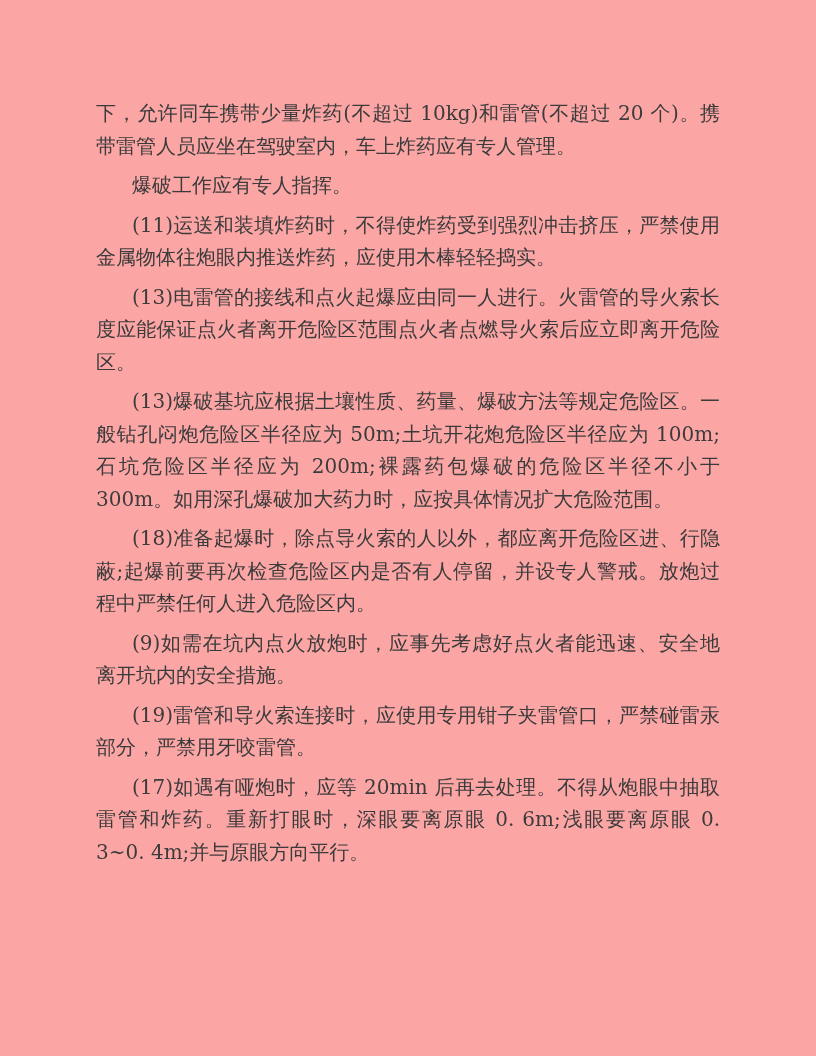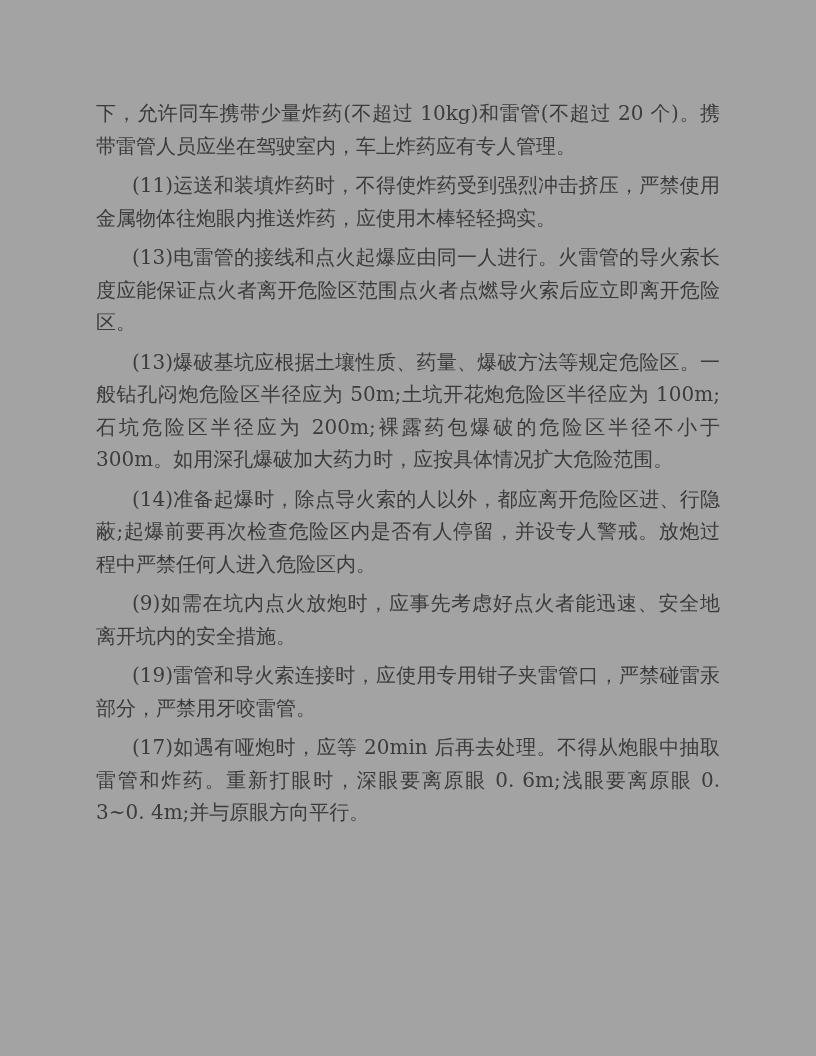--- a/index.html
+++ b/index.html
@@ -4,21 +4,21 @@
 <style>
   html, body {
     margin: 0;
     padding: 0;
     background: #ffffff;
   }
   .page {
     position: relative;
     width: 816px;
     height: 1056px;
-    background: #a3a3a3;
+    background: #fca5a5;
     box-sizing: border-box;
     padding: 97px 96px 0 96px;
     overflow: hidden;
   }
   .doc {
     font-family: "DejaVu Serif", "Liberation Serif", serif;
     font-size: 20px;
     line-height: 32.5px;
     color: #3b3b3b;
     text-align: justify;
@@ -30,21 +30,22 @@
   .para.indent {
     text-indent: 36px;
   }
 </style>
 </head>
 <body>
 
 <div class="page">
   <div class="doc">
     <p class="para">下，允许同车携带少量炸药(不超过 10kg)和雷管(不超过 20 个)。携带雷管人员应坐在驾驶室内，车上炸药应有专人管理。</p>
+    <p class="para indent">爆破工作应有专人指挥。</p>
     <p class="para indent">(11)运送和装填炸药时，不得使炸药受到强烈冲击挤压，严禁使用金属物体往炮眼内推送炸药，应使用木棒轻轻捣实。</p>
     <p class="para indent">(13)电雷管的接线和点火起爆应由同一人进行。火雷管的导火索长度应能保证点火者离开危险区范围点火者点燃导火索后应立即离开危险区。</p>
     <p class="para indent">(13)爆破基坑应根据土壤性质、药量、爆破方法等规定危险区。一般钻孔闷炮危险区半径应为 50m;土坑开花炮危险区半径应为 100m;石坑危险区半径应为 200m;裸露药包爆破的危险区半径不小于 300m。如用深孔爆破加大药力时，应按具体情况扩大危险范围。</p>
-    <p class="para indent">(14)准备起爆时，除点导火索的人以外，都应离开危险区进、行隐蔽;起爆前要再次检查危险区内是否有人停留，并设专人警戒。放炮过程中严禁任何人进入危险区内。</p>
+    <p class="para indent">(18)准备起爆时，除点导火索的人以外，都应离开危险区进、行隐蔽;起爆前要再次检查危险区内是否有人停留，并设专人警戒。放炮过程中严禁任何人进入危险区内。</p>
     <p class="para indent">(9)如需在坑内点火放炮时，应事先考虑好点火者能迅速、安全地离开坑内的安全措施。</p>
     <p class="para indent">(19)雷管和导火索连接时，应使用专用钳子夹雷管口，严禁碰雷汞部分，严禁用牙咬雷管。</p>
     <p class="para indent">(17)如遇有哑炮时，应等 20min 后再去处理。不得从炮眼中抽取雷管和炸药。重新打眼时，深眼要离原眼 0. 6m;浅眼要离原眼 0. 3~0. 4m;并与原眼方向平行。</p>
   </div>
 </div>
 
 </body></html>

